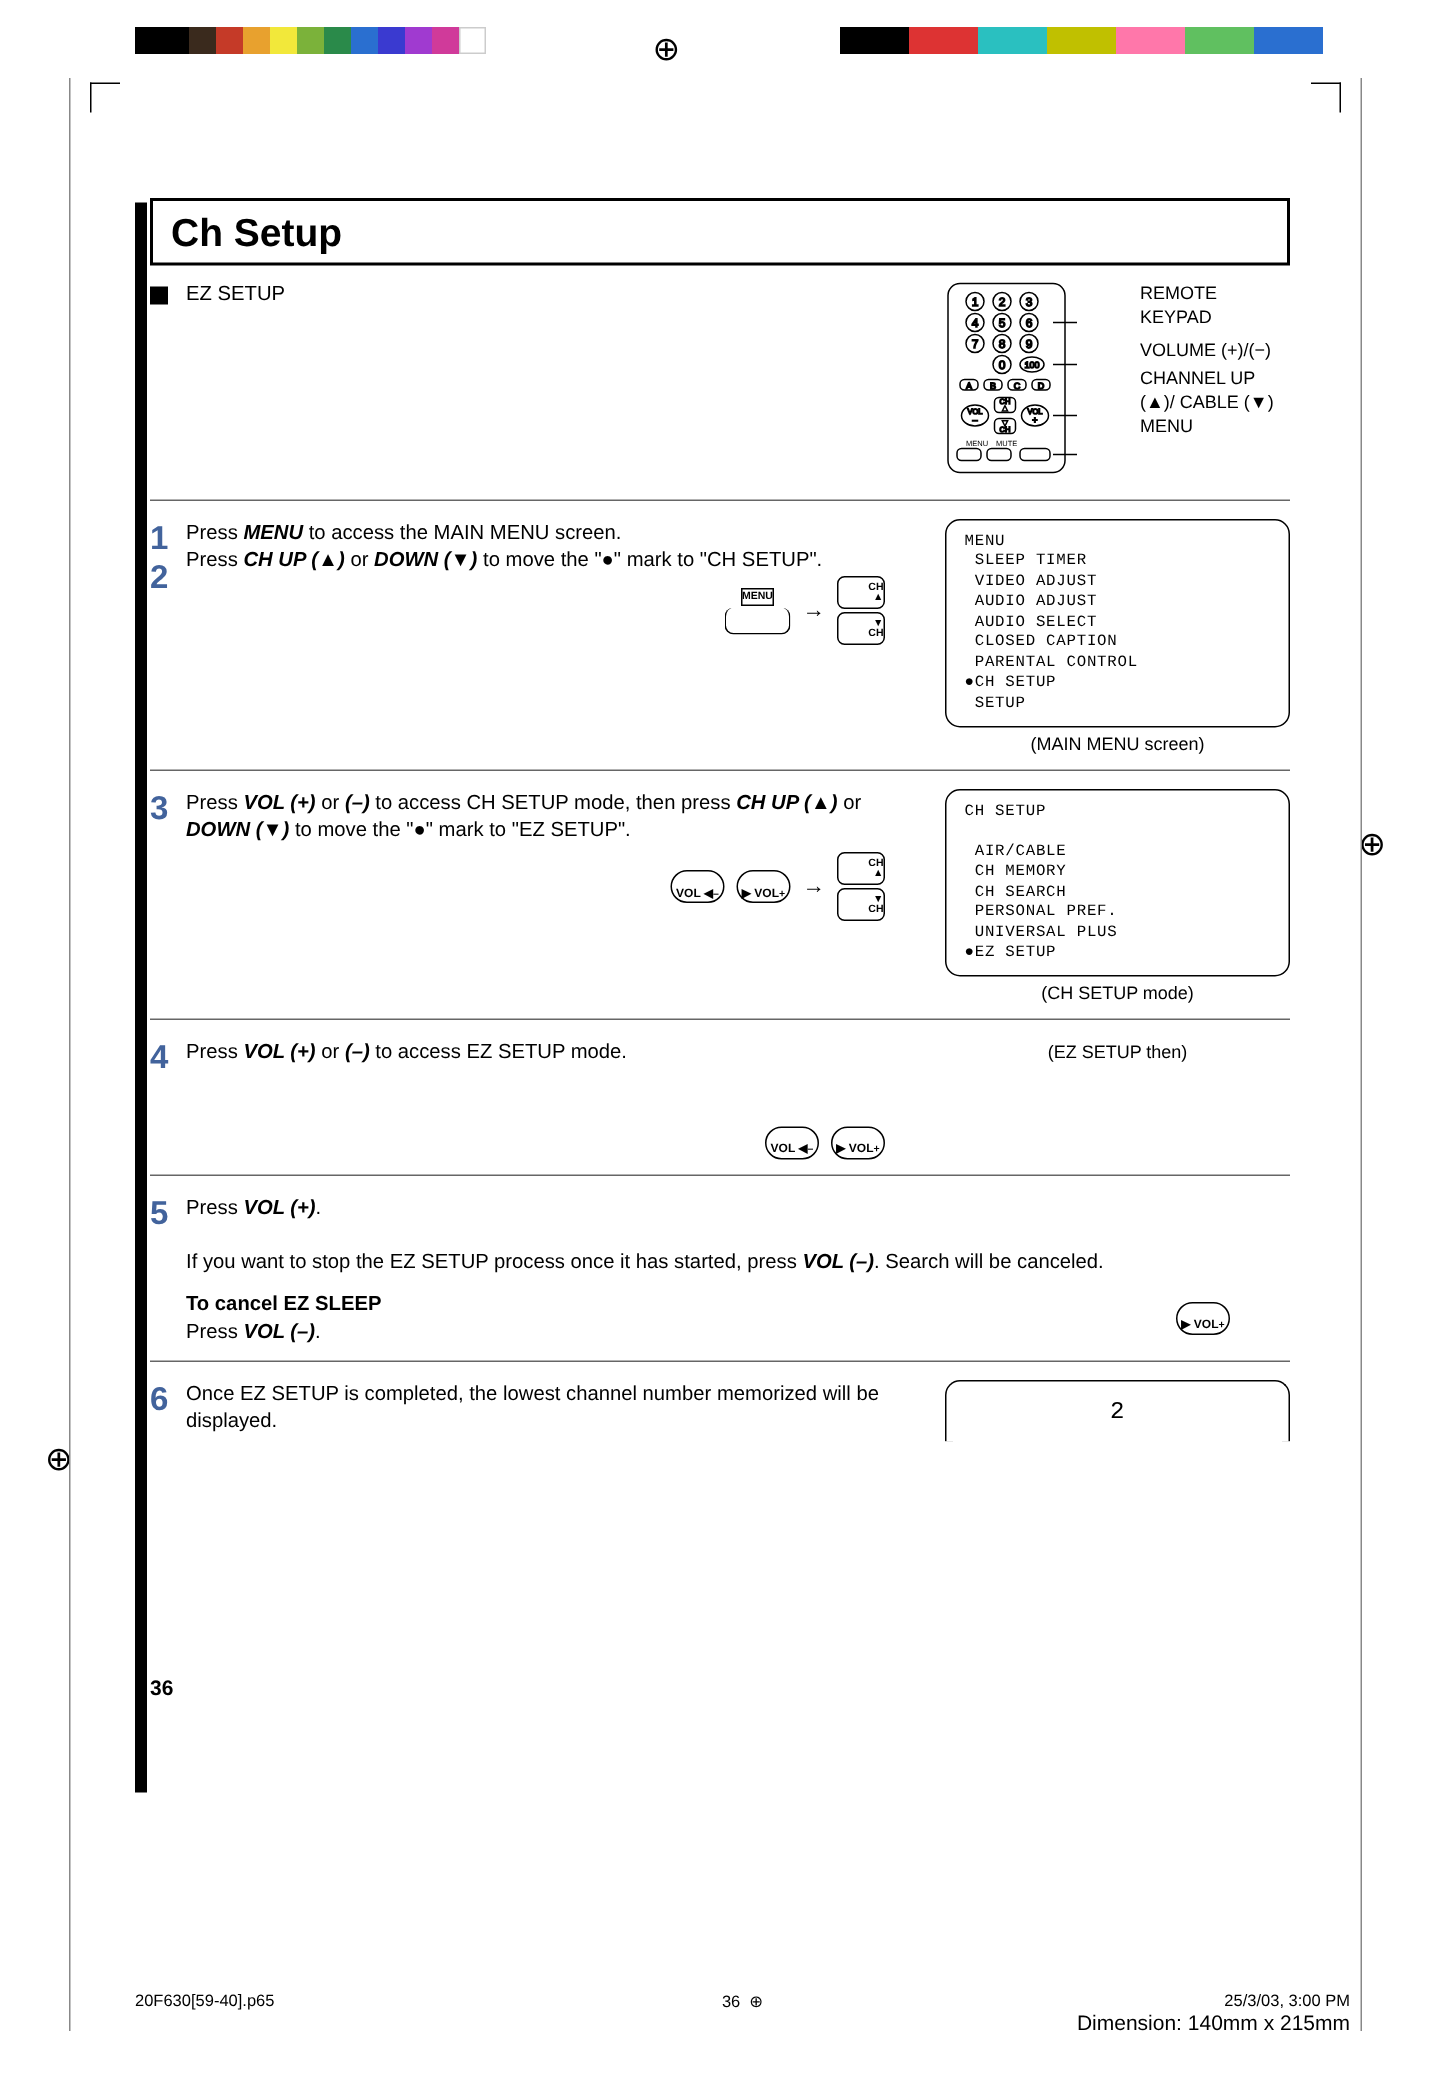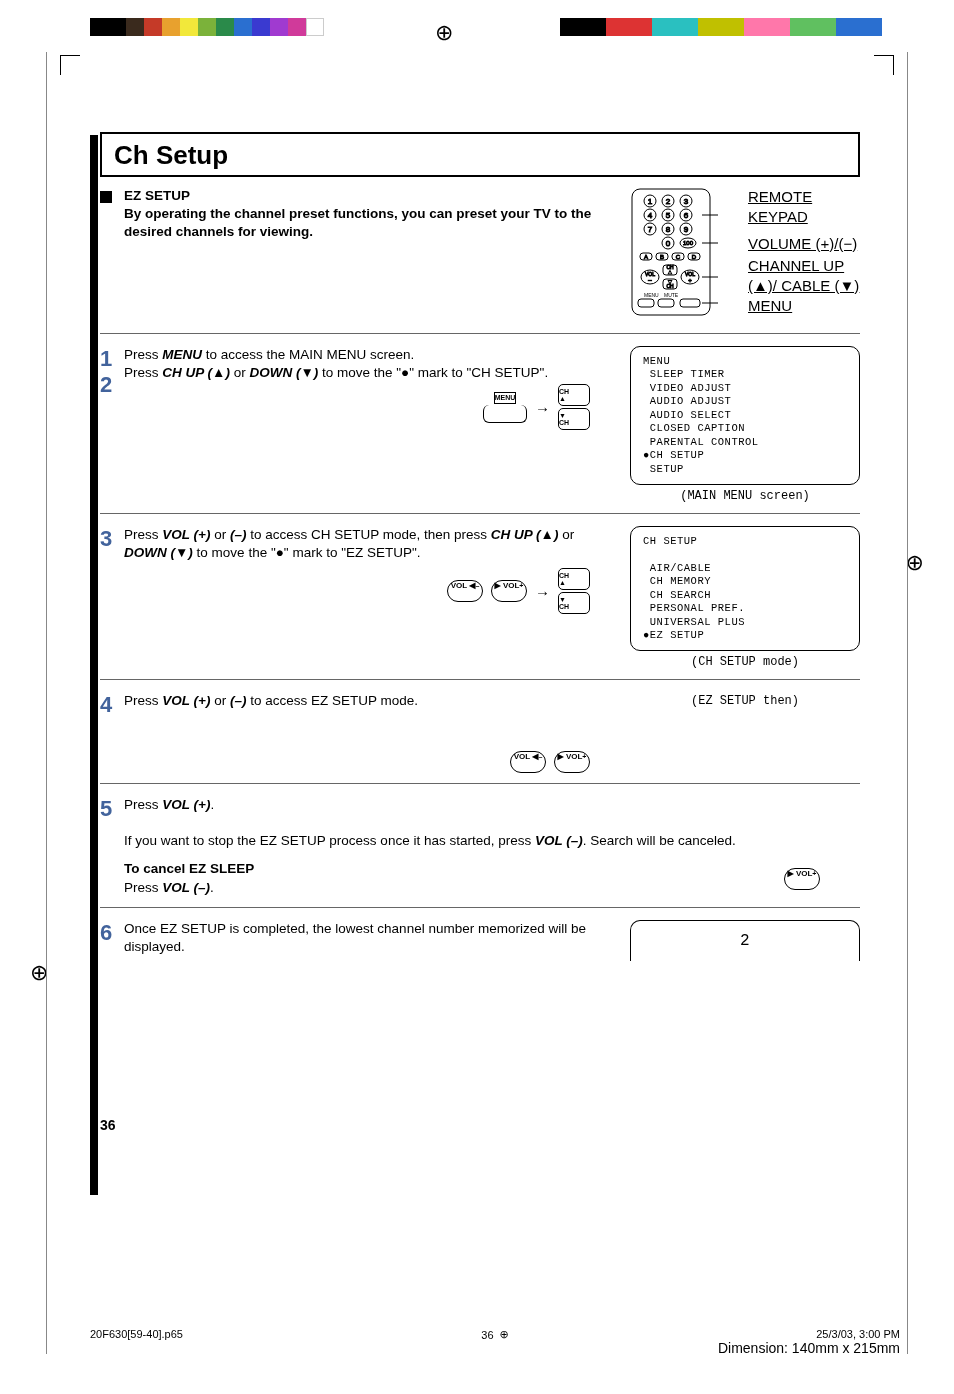--- a/index.html
+++ b/index.html
@@ -81,34 +81,33 @@
   }
   .square {
     width: 12px;
     height: 12px;
     background: #000;
     margin-top: 4px;
     margin-right: 12px;
     flex-shrink: 0;
   }
   .head-text { flex: 1; font-size: 13.5px; line-height: 1.35; }
-  .head-text b { font-weight: bold; }
+  .head-text b { font-weight: normal; }
   .remote-fig {
     margin-left: 10px;
     width: 230px;
     font-size: 11px;
     display: flex;
     align-items: flex-start;
   }
   .remote-svg { flex-shrink: 0; }
   .remote-labels {
-    font-size: 15px;
+    font-size: 12px;
     line-height: 1.35;
-    margin-left: 8px;
-    text-decoration: underline;
+    margin-left: 20px;
   }
   .step {
     border-top: 1px solid #666;
     padding: 12px 0 10px 0;
     display: flex;
     align-items: flex-start;
     min-height: 70px;
   }
   .step .num {
     font-size: 22px;
@@ -136,32 +135,31 @@
     padding: 8px 12px;
     font-family: "Courier New", monospace;
     font-size: 10.5px;
     line-height: 1.28;
     letter-spacing: 0.5px;
   }
   .screen-caption {
     text-align: center;
     font-size: 12px;
     margin-top: 2px;
-    font-family: Liberation Mono, monospace;
   }
   .btn-icons {
     display: flex;
     align-items: center;
     gap: 8px;
     margin-top: 6px;
     justify-content: center;
   }
   .btn {
     display: inline-flex;
-    align-items: flex-start;
+    align-items: flex-end;
     justify-content: center;
     border: 1.5px solid #000;
   }
   .btn.menu {
     width: 44px; height: 18px;
     border-radius: 6px;
     border-top: none;
   }
   .btn.menu-label {
     font-size: 7px;
@@ -250,21 +248,20 @@
   <div class="black-bar"></div>
 
   <div class="title-box">
     <h1>Ch Setup</h1>
   </div>
 
   <div class="section-head">
     <div class="square"></div>
     <div class="head-text">
       <b>EZ SETUP</b><br>
-      <b>By operating the channel preset functions, you can preset your TV to the desired channels for viewing.</b>
     </div>
     <div class="remote-fig">
       <svg class="remote-svg" width="110" height="130" viewBox="0 0 110 130">
         <rect x="2" y="2" width="78" height="126" rx="8" fill="none" stroke="#000"></rect>
 
         <g stroke="#000" fill="none">
           <circle cx="20" cy="14" r="6"></circle>
             <text x="20" y="17" font-size="8" text-anchor="middle">1</text>
           <circle cx="38" cy="14" r="6"></circle>
             <text x="38" y="17" font-size="8" text-anchor="middle">2</text>

